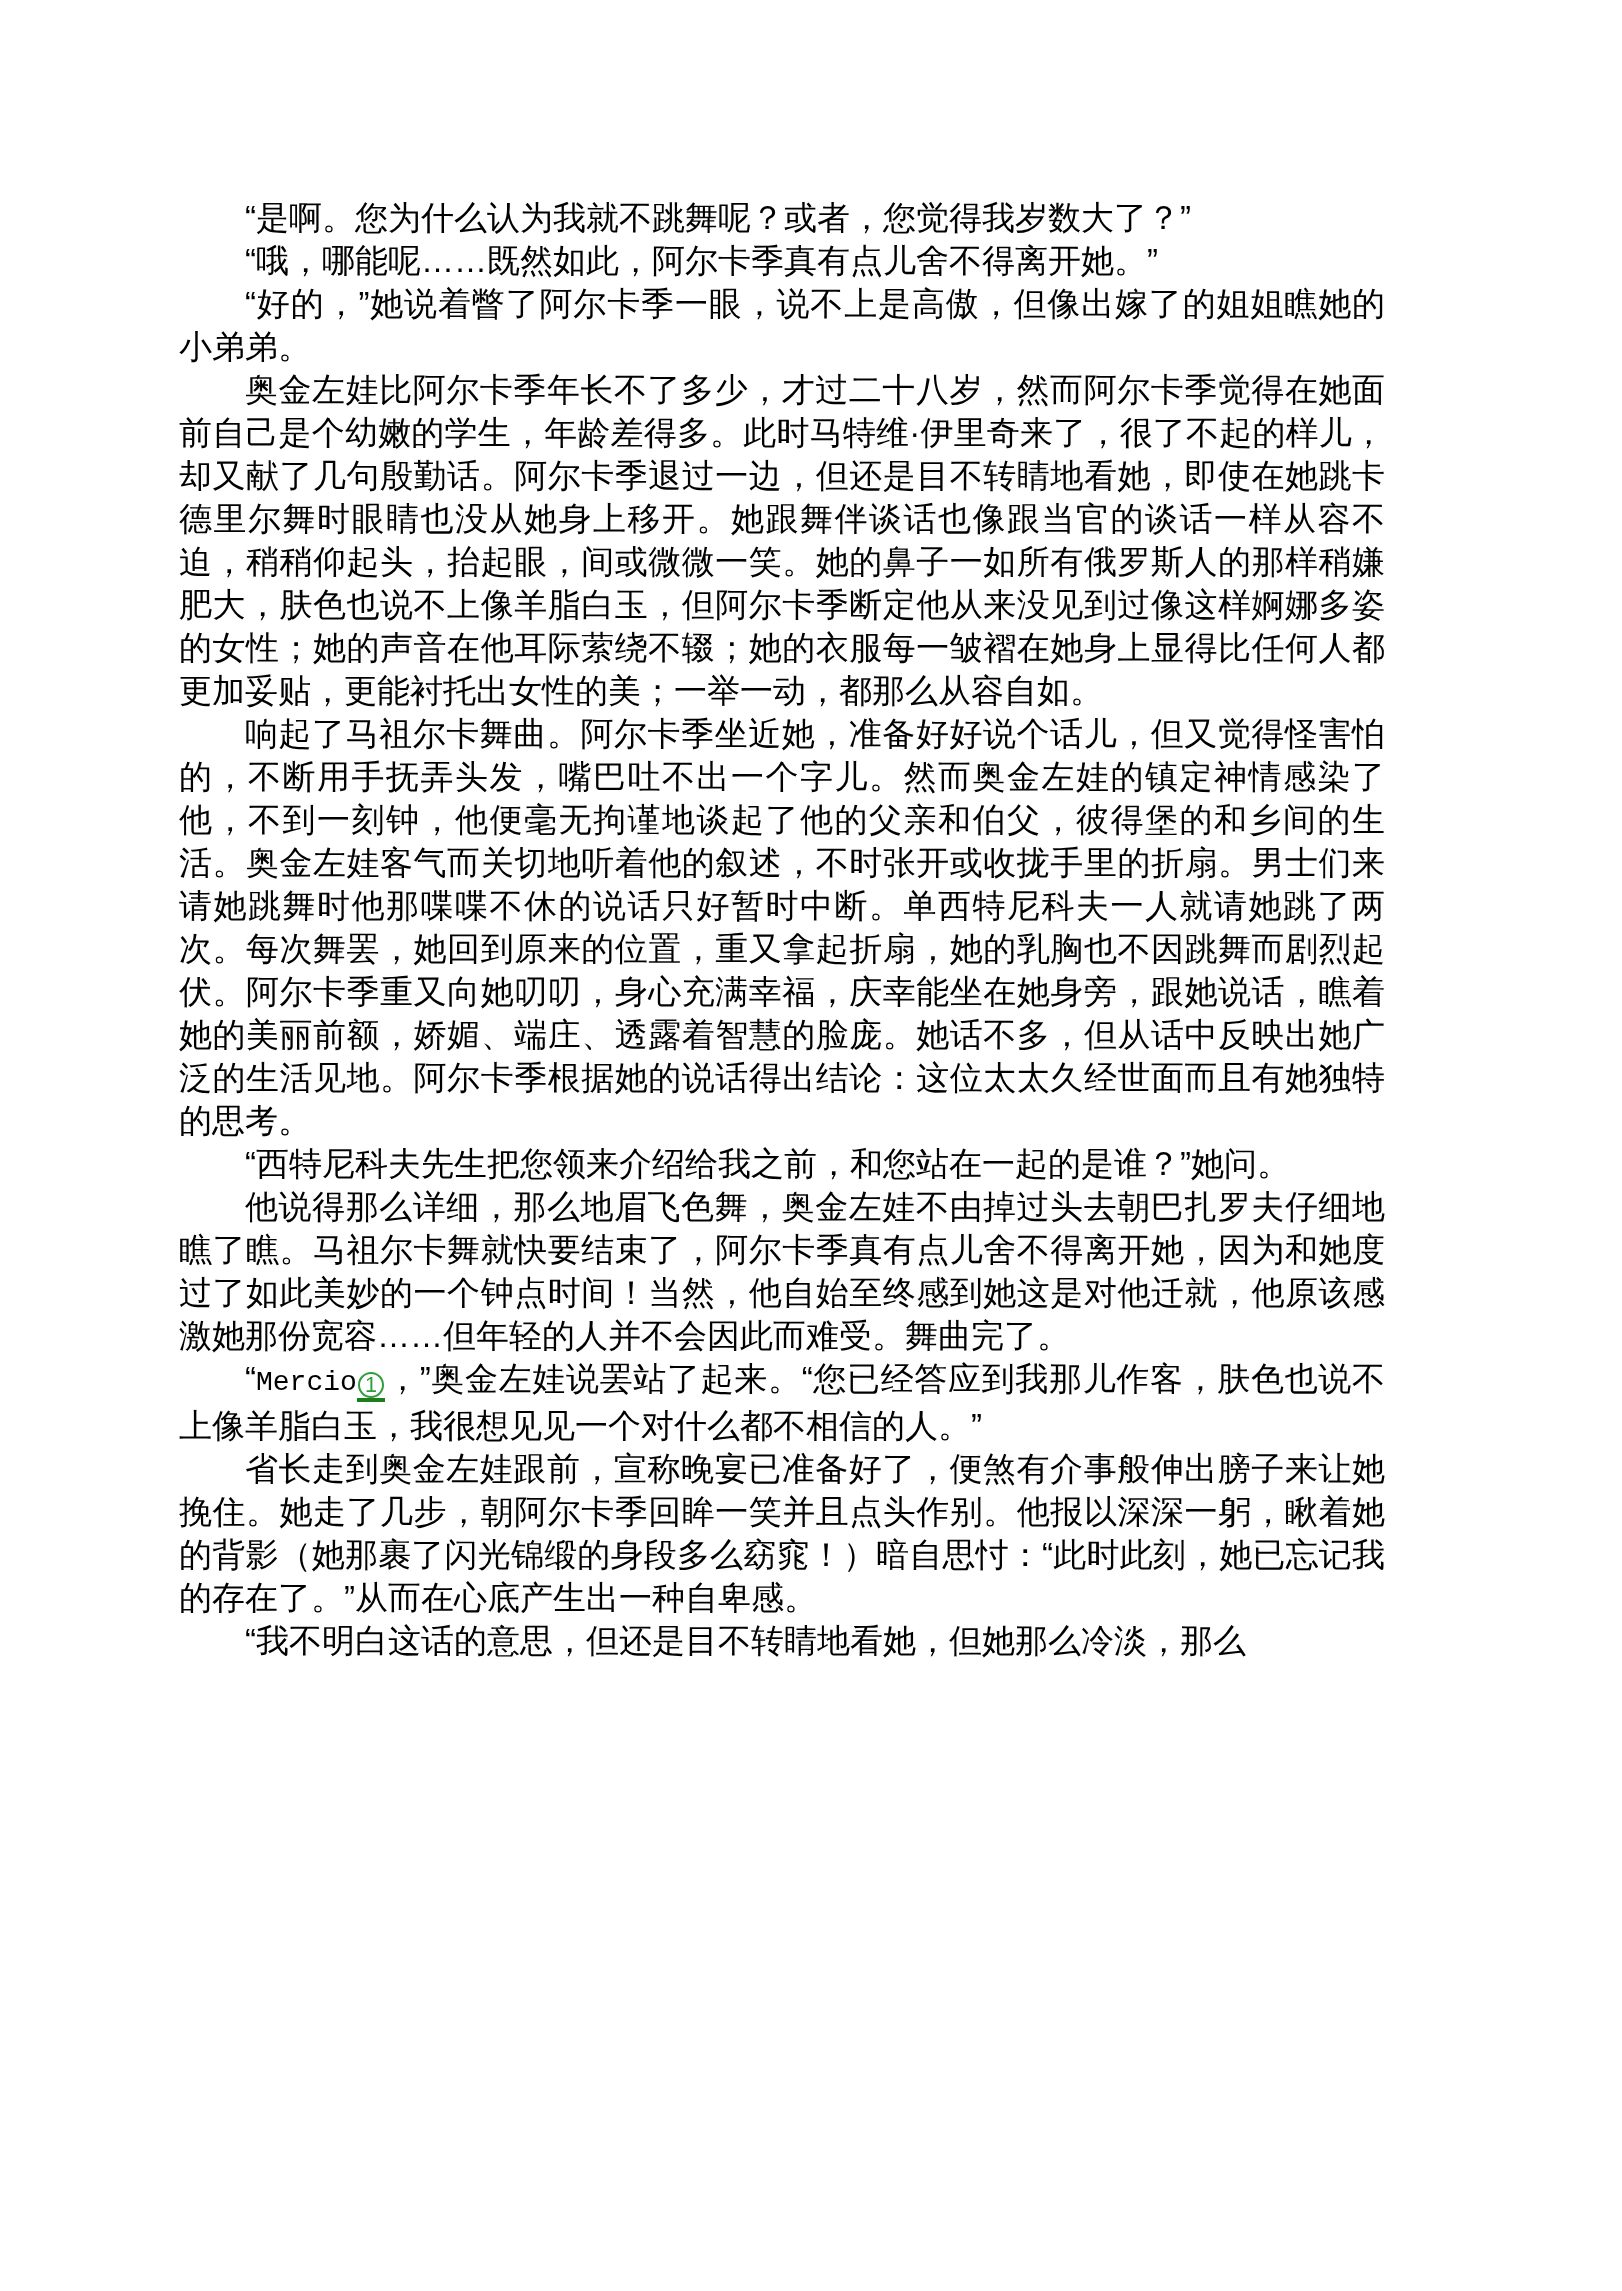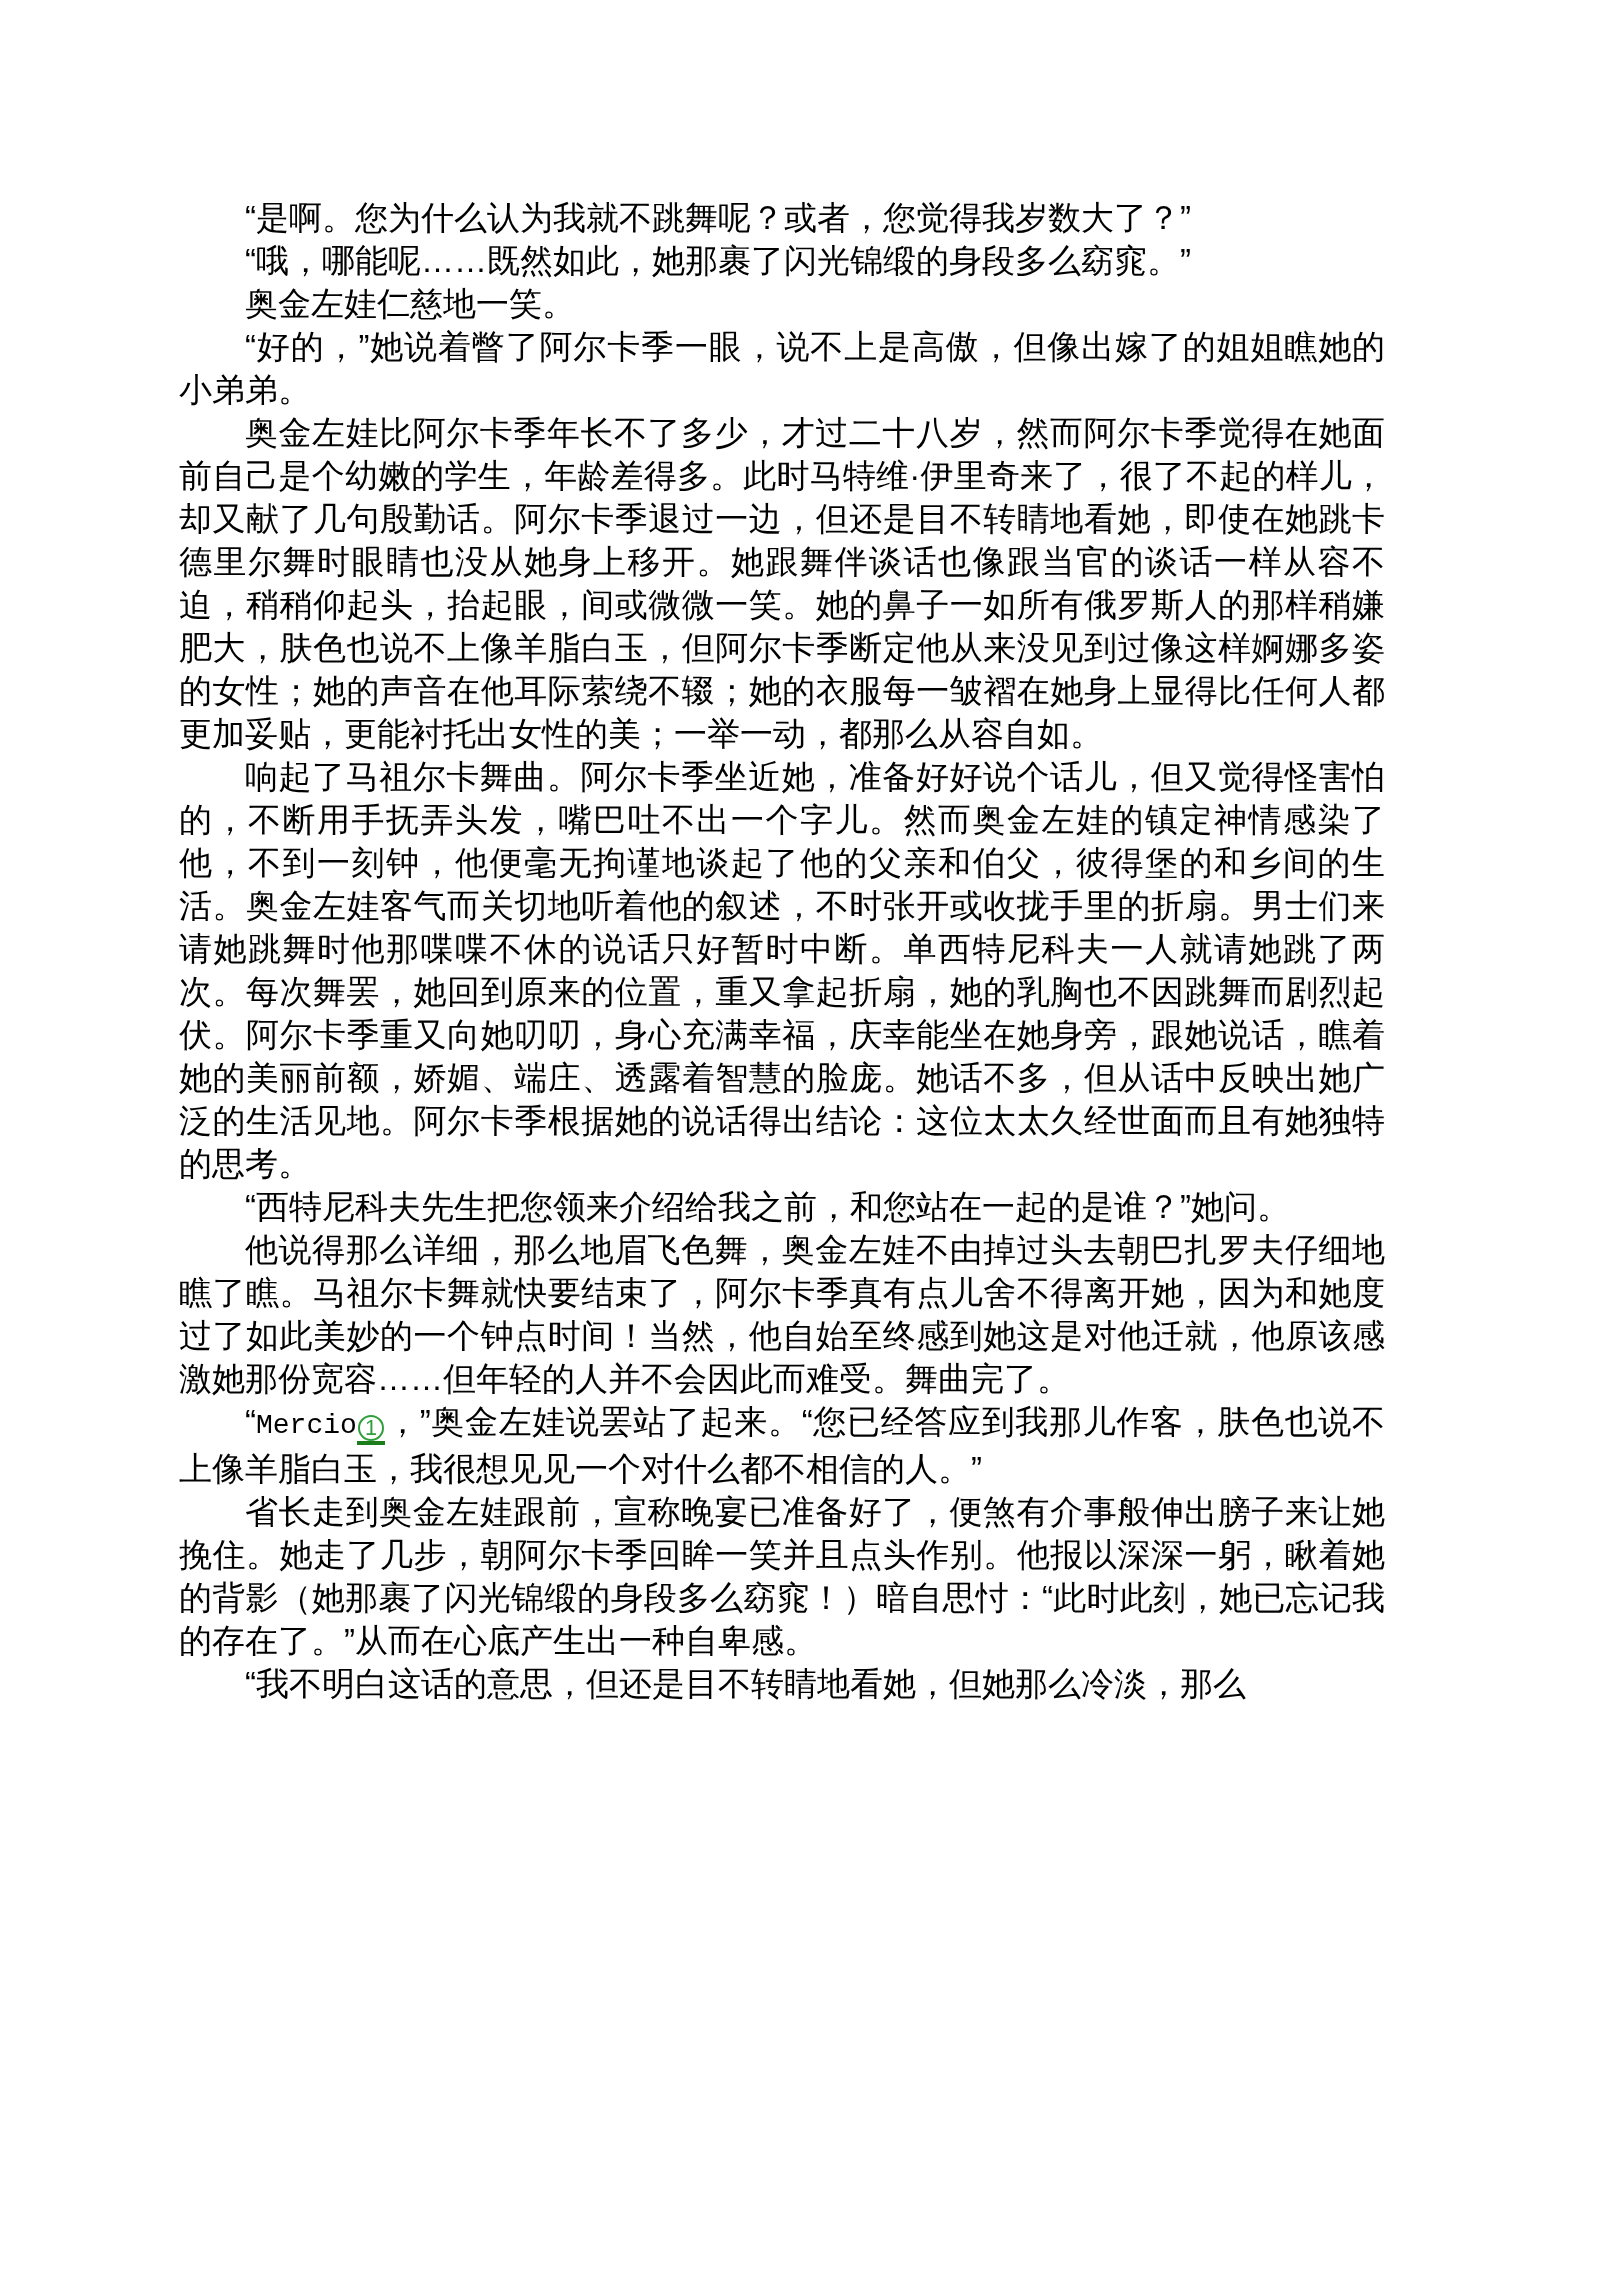--- a/index.html
+++ b/index.html
@@ -64,22 +64,21 @@
     box-sizing: border-box;
     vertical-align: middle;
   }
 </style>
 </head>
 <body>
 
 <div class="page">
   <div class="text-block">
       <p>“是啊。您为什么认为我就不跳舞呢？或者，您觉得我岁数大了？”</p>
-      <p>“哦，哪能呢……既然如此，她那裹了闪光锦缎的身段多么窈窕。”</p>
-      <p>奥金左娃仁慈地一笑。</p>
+      <p>“哦，哪能呢……既然如此，阿尔卡季真有点儿舍不得离开她。”</p>
       <p>“好的，”她说着瞥了阿尔卡季一眼，说不上是高傲，但像出嫁了的姐姐瞧她的小弟弟。</p>
       <p>奥金左娃比阿尔卡季年长不了多少，才过二十八岁，然而阿尔卡季觉得在她面前自己是个幼嫩的学生，年龄差得多。此时马特维·伊里奇来了，很了不起的样儿，却又献了几句殷勤话。阿尔卡季退过一边，但还是目不转睛地看她，即使在她跳卡德里尔舞时眼睛也没从她身上移开。她跟舞伴谈话也像跟当官的谈话一样从容不迫，稍稍仰起头，抬起眼，间或微微一笑。她的鼻子一如所有俄罗斯人的那样稍嫌肥大，肤色也说不上像羊脂白玉，但阿尔卡季断定他从来没见到过像这样婀娜多姿的女性；她的声音在他耳际萦绕不辍；她的衣服每一皱褶在她身上显得比任何人都更加妥贴，更能衬托出女性的美；一举一动，都那么从容自如。</p>
       <p>响起了马祖尔卡舞曲。阿尔卡季坐近她，准备好好说个话儿，但又觉得怪害怕的，不断用手抚弄头发，嘴巴吐不出一个字儿。然而奥金左娃的镇定神情感染了他，不到一刻钟，他便毫无拘谨地谈起了他的父亲和伯父，彼得堡的和乡间的生活。奥金左娃客气而关切地听着他的叙述，不时张开或收拢手里的折扇。男士们来请她跳舞时他那喋喋不休的说话只好暂时中断。单西特尼科夫一人就请她跳了两次。每次舞罢，她回到原来的位置，重又拿起折扇，她的乳胸也不因跳舞而剧烈起伏。阿尔卡季重又向她叨叨，身心充满幸福，庆幸能坐在她身旁，跟她说话，瞧着她的美丽前额，娇媚、端庄、透露着智慧的脸庞。她话不多，但从话中反映出她广泛的生活见地。阿尔卡季根据她的说话得出结论：这位太太久经世面而且有她独特的思考。</p>
       <p>“西特尼科夫先生把您领来介绍给我之前，和您站在一起的是谁？”她问。</p>
       <p>他说得那么详细，那么地眉飞色舞，奥金左娃不由掉过头去朝巴扎罗夫仔细地瞧了瞧。马祖尔卡舞就快要结束了，阿尔卡季真有点儿舍不得离开她，因为和她度过了如此美妙的一个钟点时间！当然，他自始至终感到她这是对他迁就，他原该感激她那份宽容……但年轻的人并不会因此而难受。舞曲完了。</p>
       <p><span>“</span><span class="latin-mono">Mercio</span><span class="footnote-ref" style="border-bottom-color: rgb(27, 126, 27);"><span class="footnote-circle" style="color: rgb(47, 158, 60); border-color: rgb(47, 158, 60);">1</span></span><span>，”奥金左娃说罢站了起来。“您已经答应到我那儿作客，肤色也说不上像羊脂白玉，我很想见见一个对什么都不相信的人。”</span></p>
       <p>省长走到奥金左娃跟前，宣称晚宴已准备好了，便煞有介事般伸出膀子来让她挽住。她走了几步，朝阿尔卡季回眸一笑并且点头作别。他报以深深一躬，瞅着她的背影（她那裹了闪光锦缎的身段多么窈窕！）暗自思忖：“此时此刻，她已忘记我的存在了。”从而在心底产生出一种自卑感。</p>
       <p>“我不明白这话的意思，但还是目不转睛地看她，但她那么冷淡，那么</p>
     </div>
 </div>

